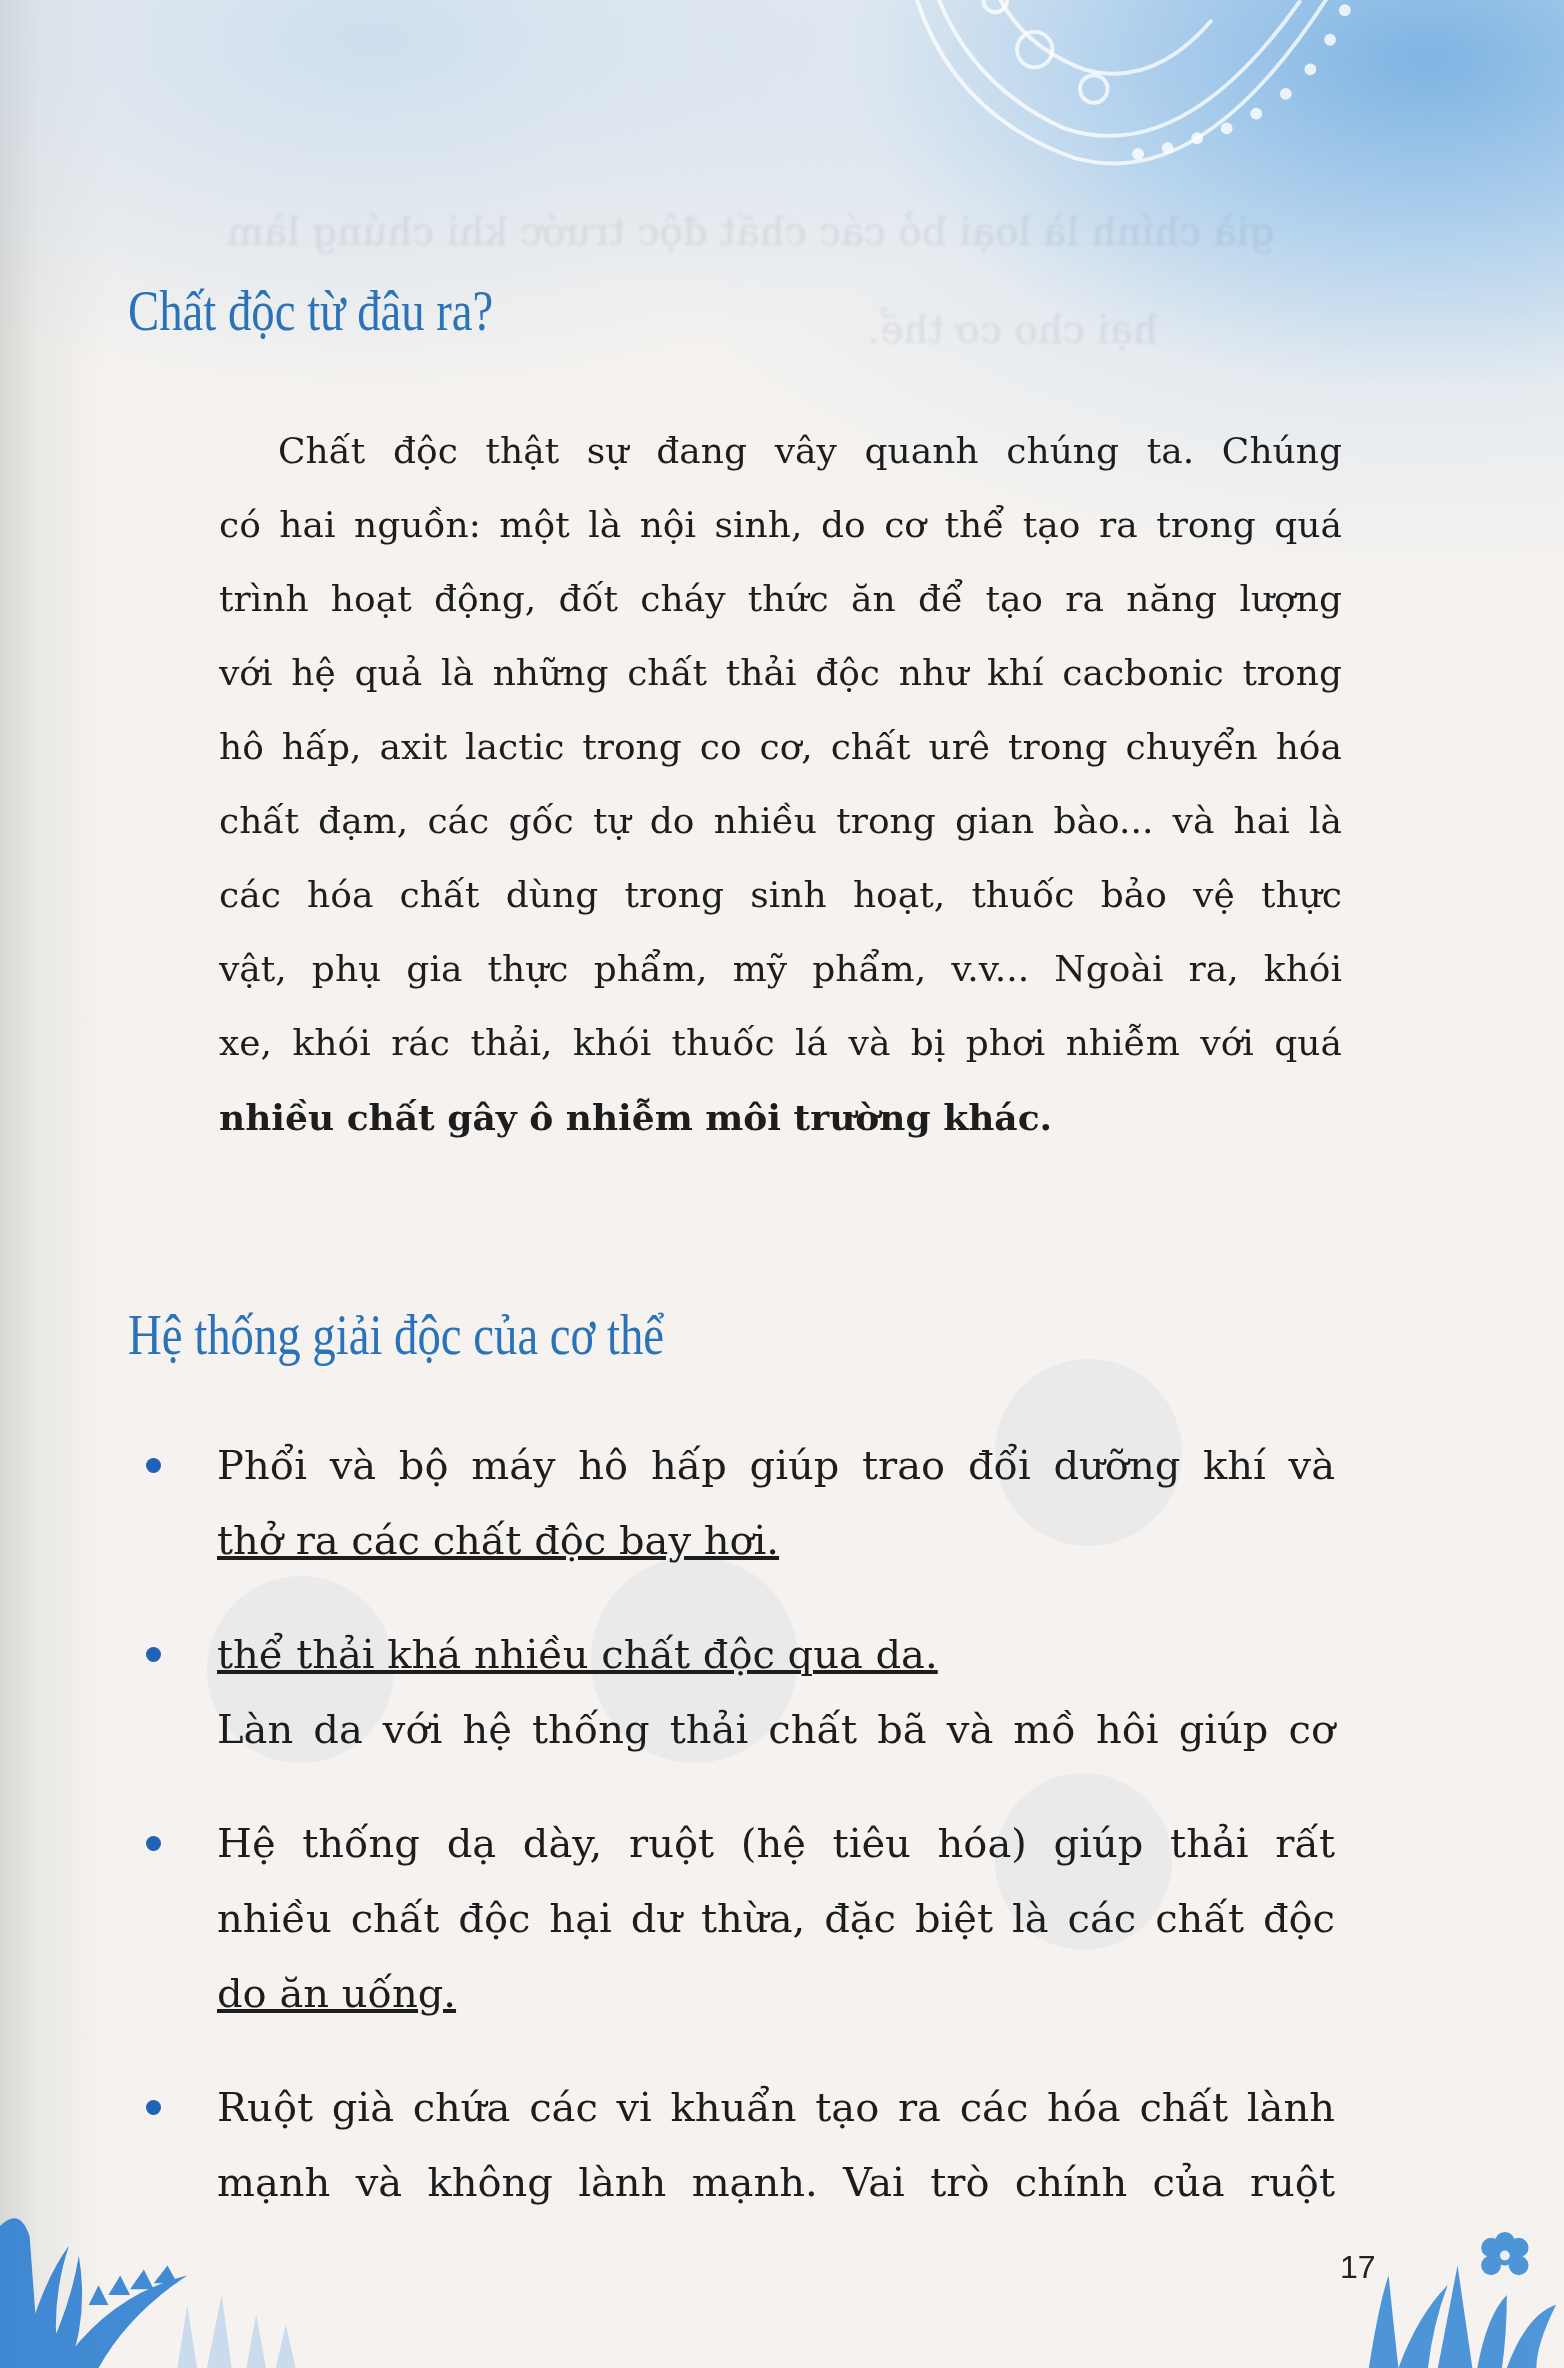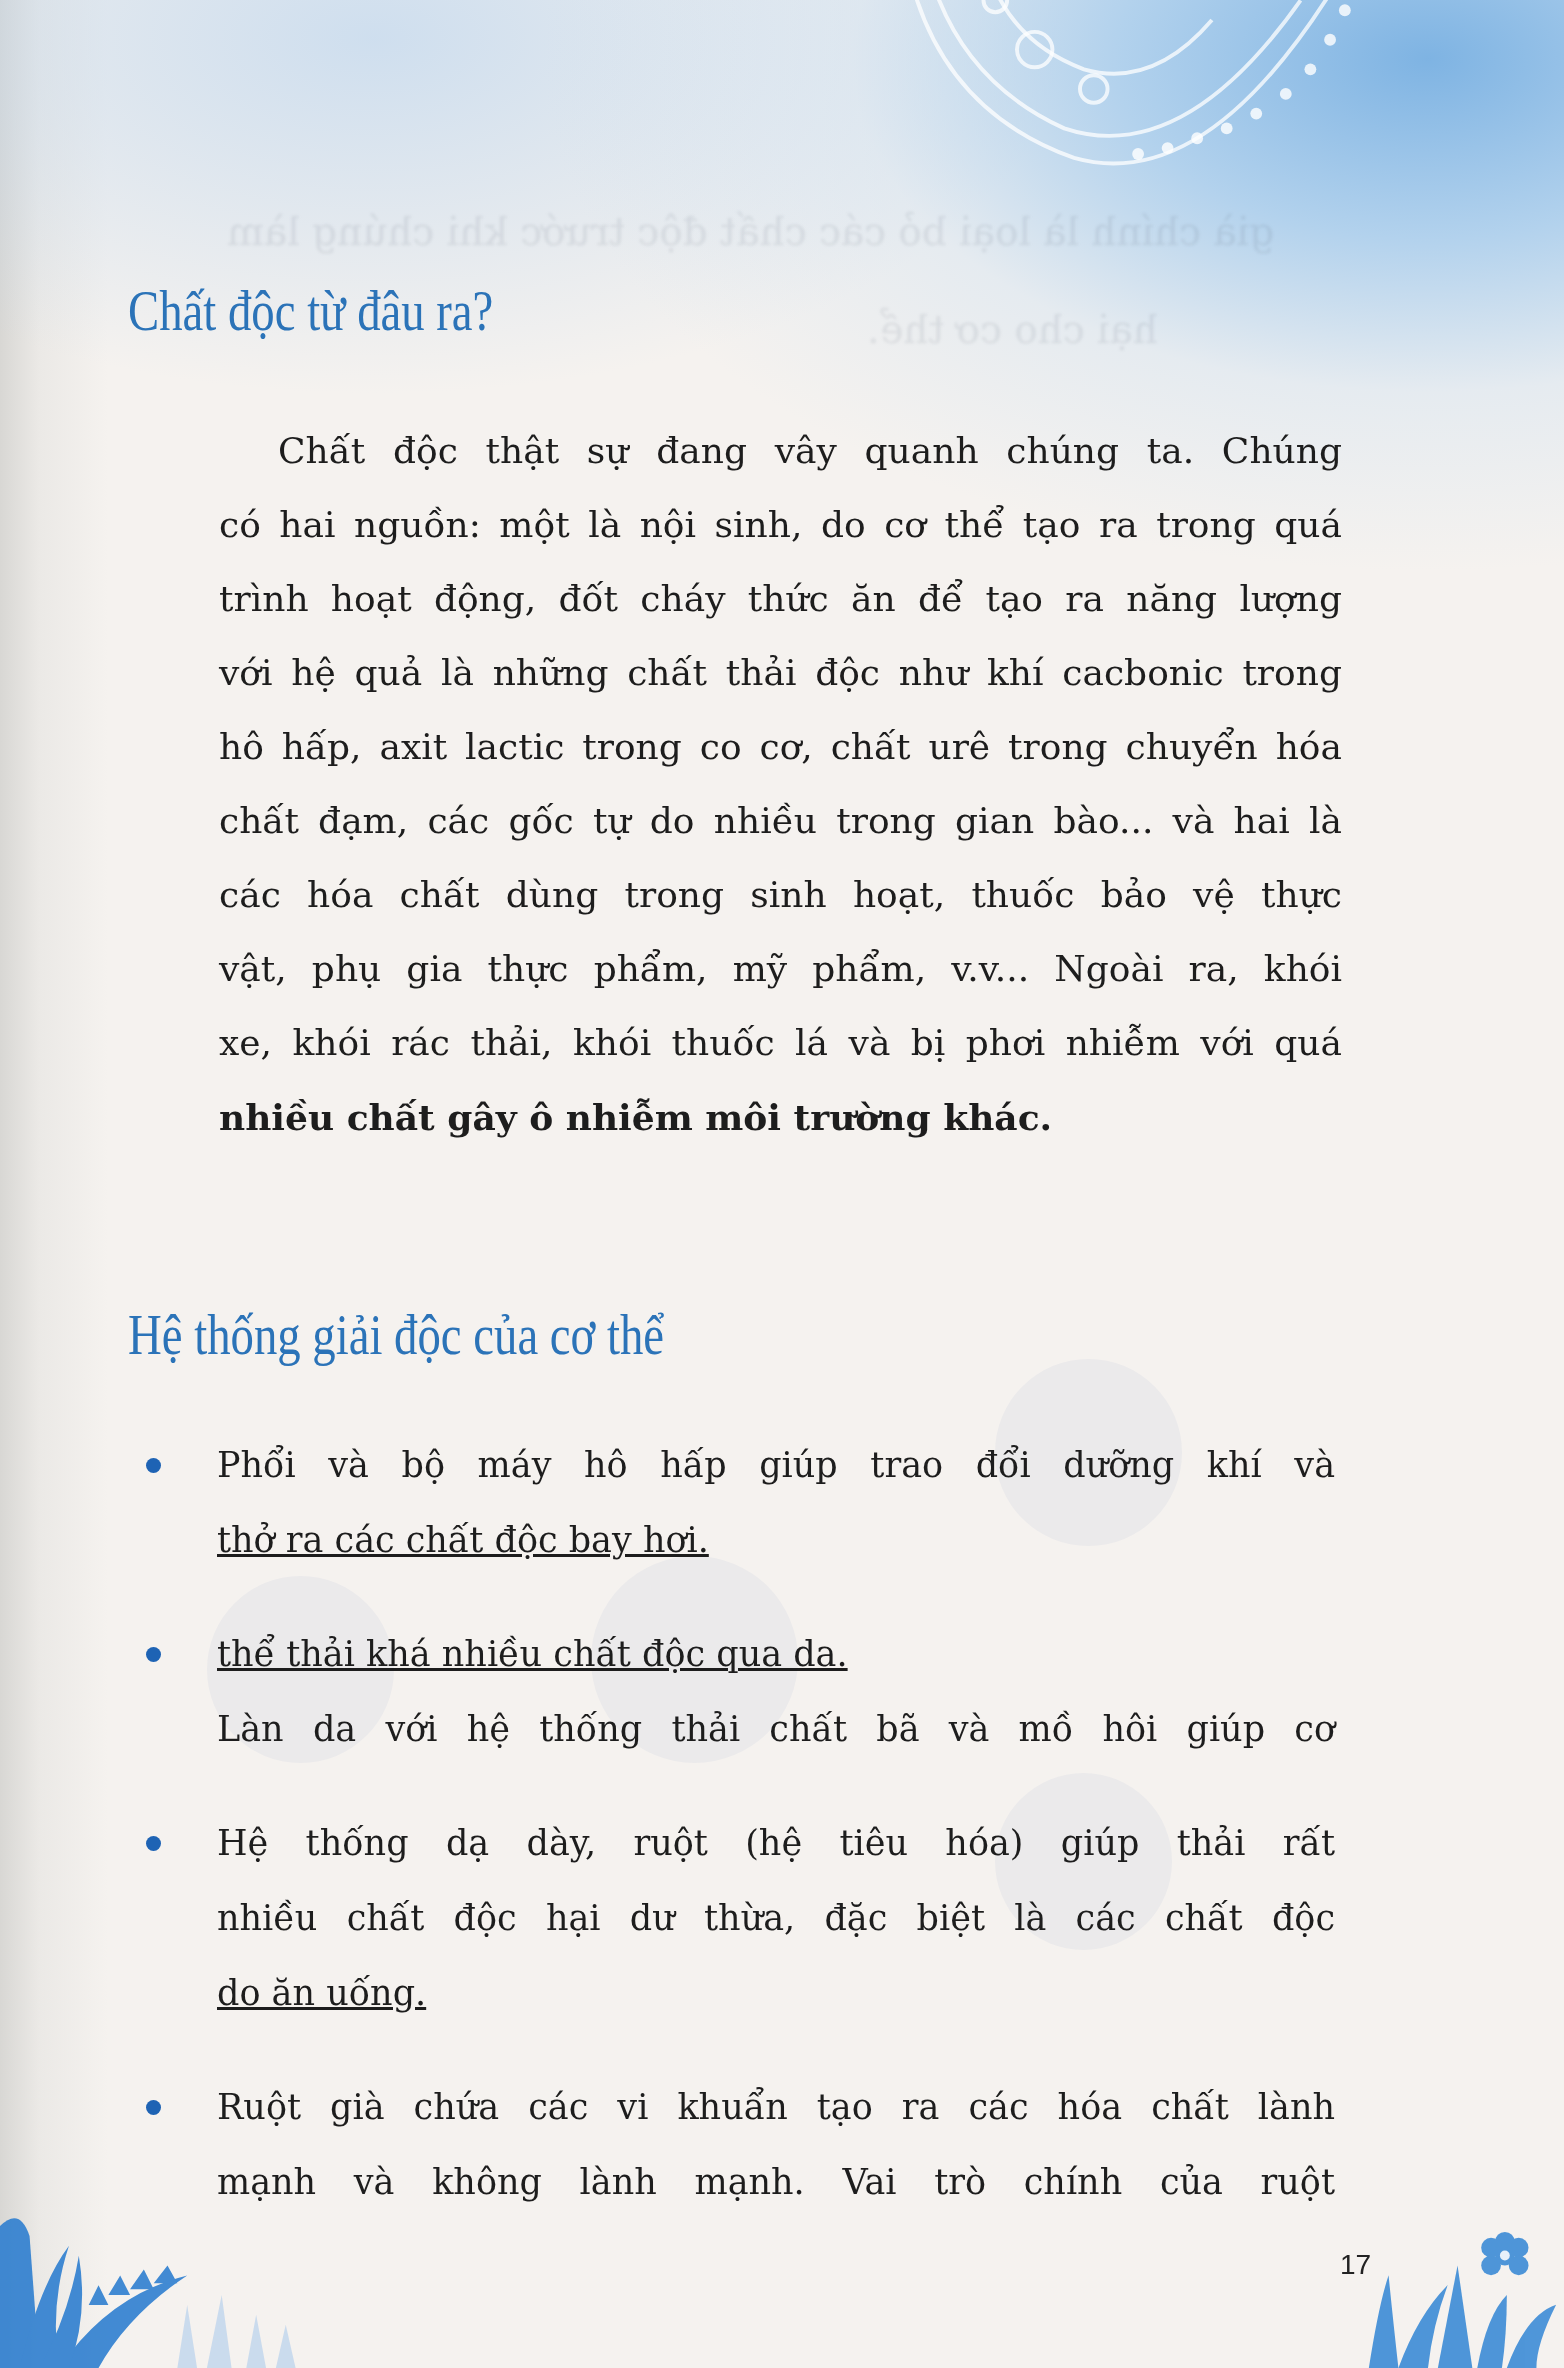--- a/index.html
+++ b/index.html
@@ -86,21 +86,21 @@
       top: 1428px;
       width: 1207px;
       margin: 0; padding: 0;
       list-style: none;
     }
     .bullet-item {
       position: relative;
       padding-left: 89px;
       margin-bottom: 39px;
       color: #1d1d1d;
-      font-size: 35px;
+      font-size: 40px;
       line-height: 75px;
     }
     .bullet-item .bline {
       display: block;
       text-align: justify;
       text-align-last: justify;
       white-space: nowrap;
     }
     .bullet-item .bline.last { text-align-last: left; text-decoration: underline; }
     .bullet-dot {
@@ -109,21 +109,21 @@
       top: 29.6px;
       width: 15.8px; height: 15.8px;
       border-radius: 50%;
       background: #1e63b4;
     }
     .page-number {
       position: absolute;
       left: 1340px;
       top: 2249px;
       font-family: "Liberation Sans", "DejaVu Sans", sans-serif;
-      font-size: 28px;
+      font-size: 32px;
       color: #222;
     }
     .foliage { position: absolute; pointer-events: none; }
   </style>
 </head>
 <body>
 
 <div class="page">
 
   <svg class="lace" viewBox="0 0 520 260">

